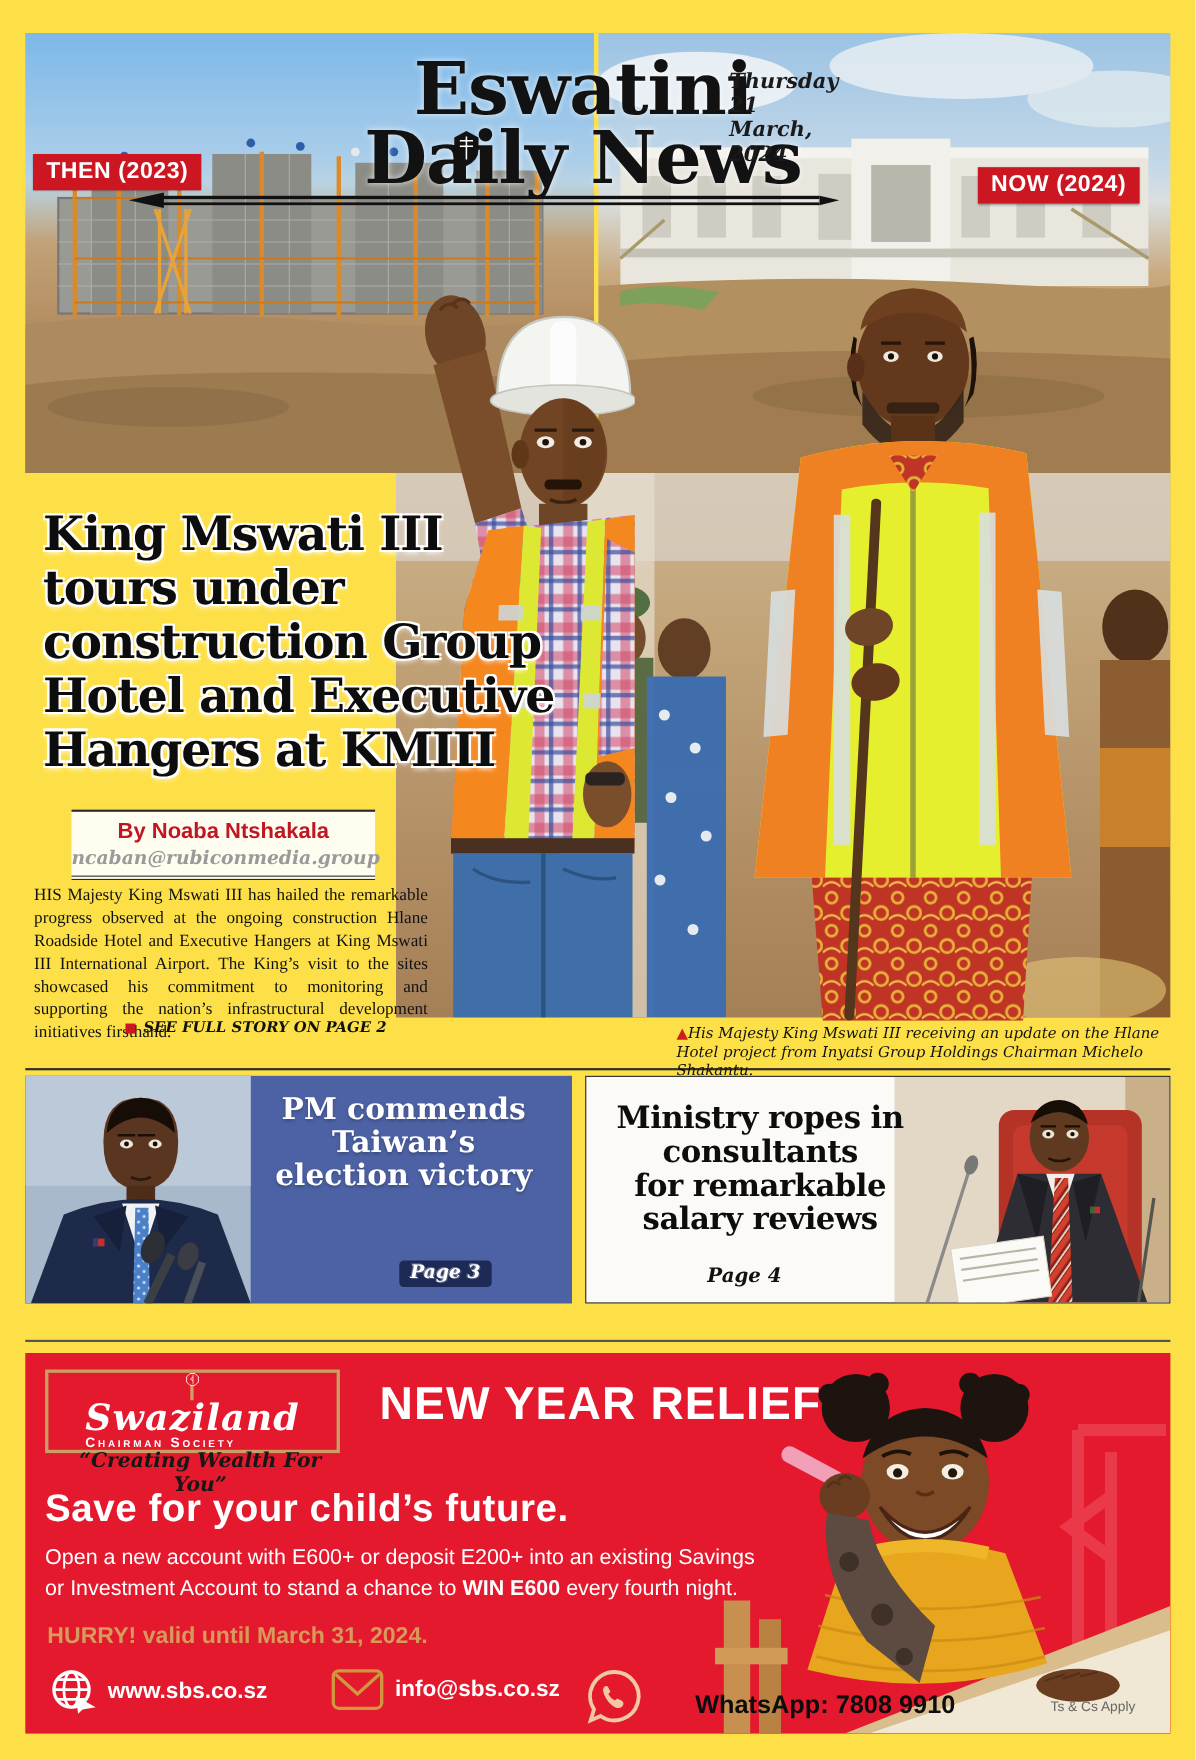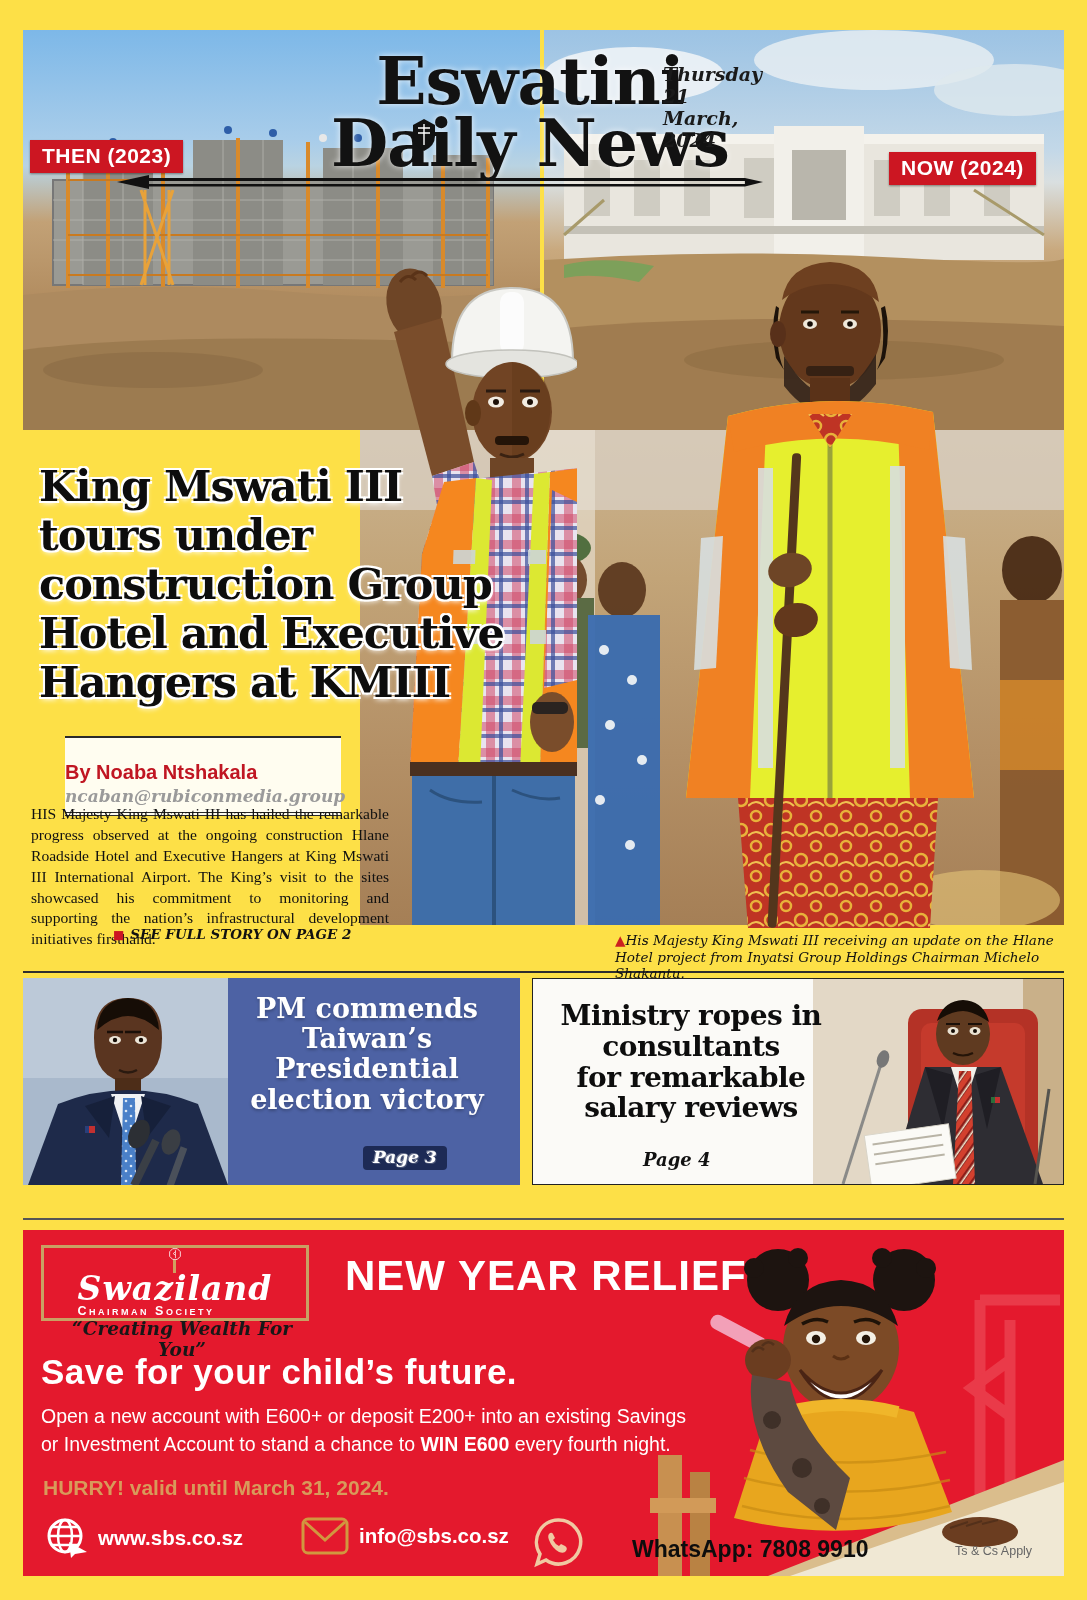--- a/index.html
+++ b/index.html
@@ -26,22 +26,22 @@
   #badge-then{left:7px;top:110px;}
   #badge-now{left:866px;top:122px;}
 
   #main-photo{left:337px;top:400px;width:704px;height:495px;
     background:linear-gradient(180deg,#cbb491 0%,#c2a478 30%,#b49066 65%,#a57f56 100%);overflow:hidden;}
 
   .headline{left:0px;top:432px;width:585px;font-family:"DejaVu Serif",serif;font-weight:700;
     color:#0d0d0d;font-size:43px;line-height:1.14;letter-spacing:-1px;z-index:6;
     text-shadow:-2px -2px 0 #fff,2px -2px 0 #fff,-2px 2px 0 #fff,2px 2px 0 #fff,0 3px 5px rgba(255,255,255,.9);margin-left:16px;}
 
-  .byline-box{left:42px;top:706px;width:276px;text-align:left;z-index:6;background:rgba(255,255,255,.92);
-    border-top:2px solid #2a2a2a;border-bottom:4px double #2a2a2a;padding:23px 0 6px;}
+  .byline-box{left:42px;top:706px;width:276px;text-align:center;z-index:6;background:rgba(255,255,255,.92);
+    border-top:2px solid #2a2a2a;border-bottom:4px double #2a2a2a;padding:7px 0 6px;}
   .byline-name{color:#c01622;font-weight:bold;font-size:20px;}
   .byline-mail{color:#9a9a9a;font-family:"DejaVu Serif",serif;font-style:italic;font-weight:700;font-size:17px;margin-top:2px;}
 
   .story-body{left:8px;top:774px;width:358px;font-family:"Liberation Serif",serif;font-size:15.6px;
     line-height:1.34;text-align:justify;color:#111;z-index:6;}
   .see-more{left:90px;top:896px;font-family:"DejaVu Serif",serif;font-style:italic;font-weight:700;
     font-size:13.5px;color:#111;z-index:6;}
   .see-more .sq{color:#cc1622;font-style:normal;margin-right:6px;font-size:12px;}
 
   .caption{left:592px;top:902px;width:452px;font-family:"DejaVu Serif",serif;font-style:italic;
@@ -354,21 +354,20 @@
       <g>
           <rect x="118" y="160" width="8" height="50" transform="rotate(26 122 185)" fill="#3a3f46"></rect>
          <ellipse cx="116" cy="156" rx="10" ry="15" transform="rotate(24 116 156)" fill="#2c2f34"></ellipse>
          <rect x="150" y="168" width="7" height="46" transform="rotate(20 153 190)" fill="#4a505a"></rect>
          <ellipse cx="148" cy="164" rx="9" ry="13" transform="rotate(20 148 164)" fill="#3a3e44"></ellipse>
         </g>
     </svg>
     <div class="txt">
       <div>PM commends</div>
       <div>Taiwan’s</div>
-      <div>Presidential</div>
       <div>election victory</div>
     </div>
     <div class="page3-badge">Page 3</div>
   </div>
 
   <div class="abs" id="teaser-right">
     <svg style="position:absolute;right:0;top:0;" width="250" height="205" viewBox="0 0 250 205">
       <defs>
         <pattern id="tiestripe" width="10" height="10" patternTransform="rotate(35)" patternUnits="userSpaceOnUse">
           <rect width="10" height="10" fill="#8c1f1a"></rect>

